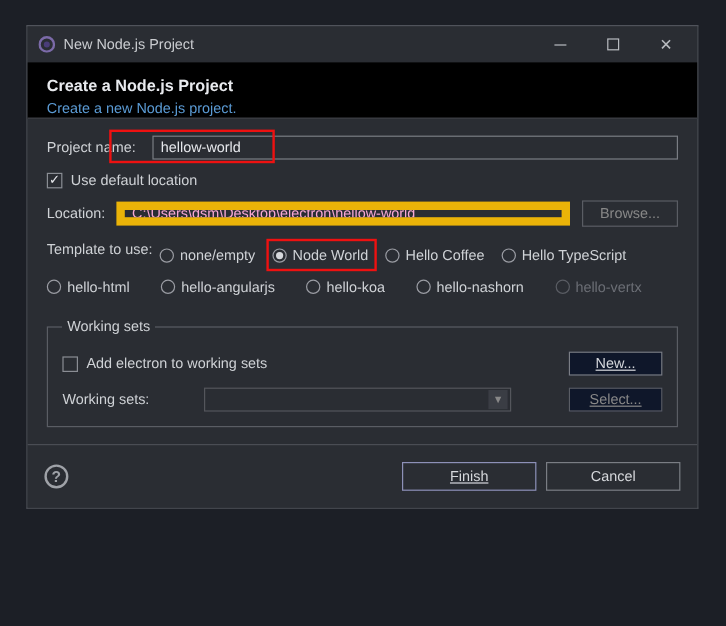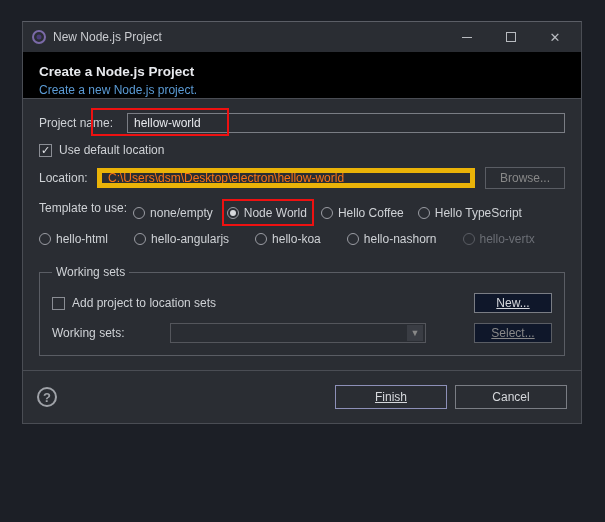--- a/index.html
+++ b/index.html
@@ -77,22 +77,22 @@
     width: 13px; height: 13px; border: 1px solid #8a8d94; background: #2a2d33;
     display: inline-flex; align-items: center; justify-content: center;
     margin-right: 7px;
     color: #e6e8ec; font-size: 11px; line-height: 1;
   }
   .loc-label { width: 58px; }
   .loc-input {
     flex: 1;
     height: 20px;
     background: #2a2d33;
-    border: 5px solid #eab308;
-    color: #f97316;
+    border: 7px solid #eab308;
+    color: #f9a8d4;
     padding: 0 6px;
     font-family: inherit;
     font-size: 12px;
   }
   .btn {
     height: 22px;
     min-width: 80px;
     background: #2a2d33;
     border: 1px solid #7a7d84;
     color: #d6d8dc;
@@ -263,21 +263,21 @@
             <span class="radio-dot"></span>
             <span>hello-vertx</span>
           </span>
       </div>
     </div>
 
     <fieldset class="ws">
       <legend>Working sets</legend>
       <div class="ws-row">
         <span class="chk" style="background:#2a2d33;"></span>
-        <span class="ws-label">Add project to location sets</span>
+        <span class="ws-label">Add electron to working sets</span>
         <button class="ws-btn">New...</button>
       </div>
       <div class="ws-row" style="margin-top:10px;gap:38px;">
         <span style="width:80px;">Working sets:</span>
         <div class="ws-select">
           <div class="ws-caret">▼</div>
         </div>
         <button class="ws-btn disabled" style="margin-left:10px;">Select...</button>
       </div>
     </fieldset>

